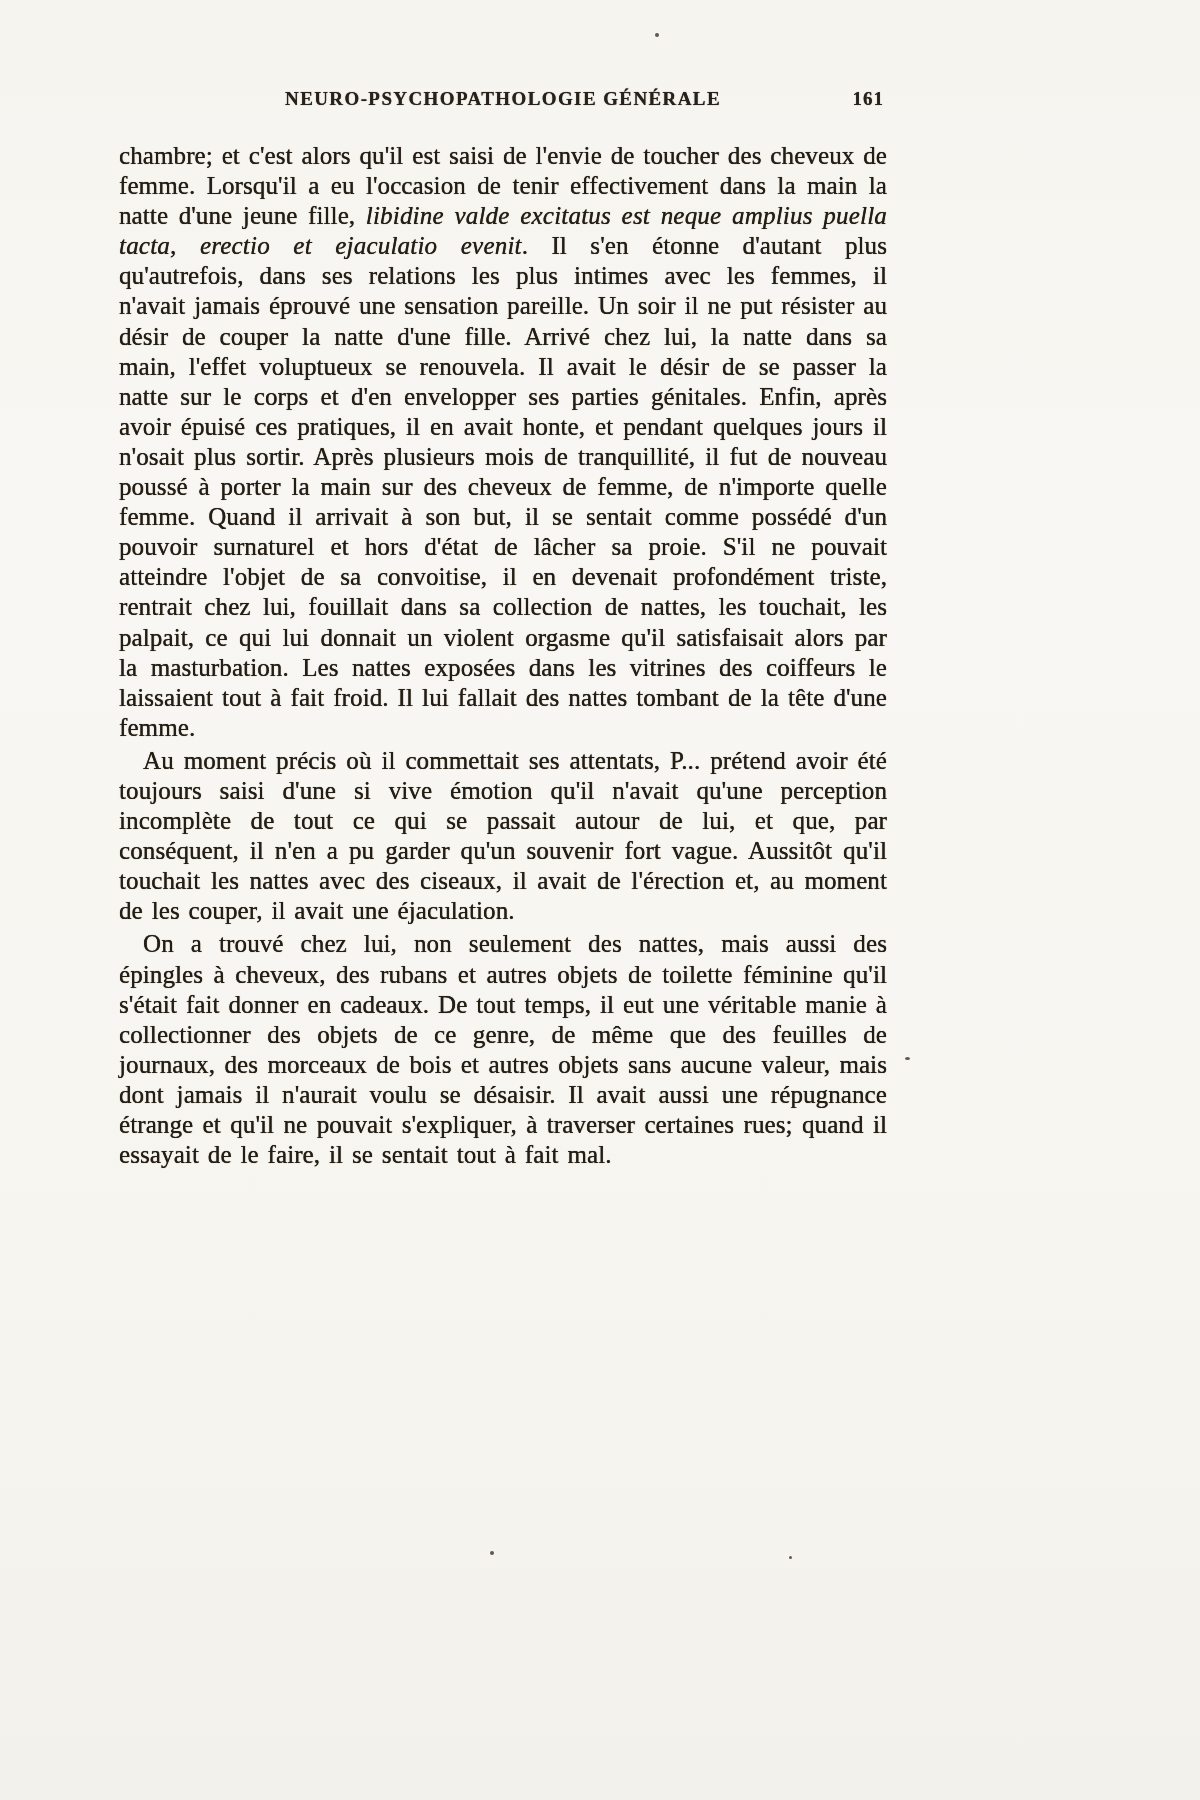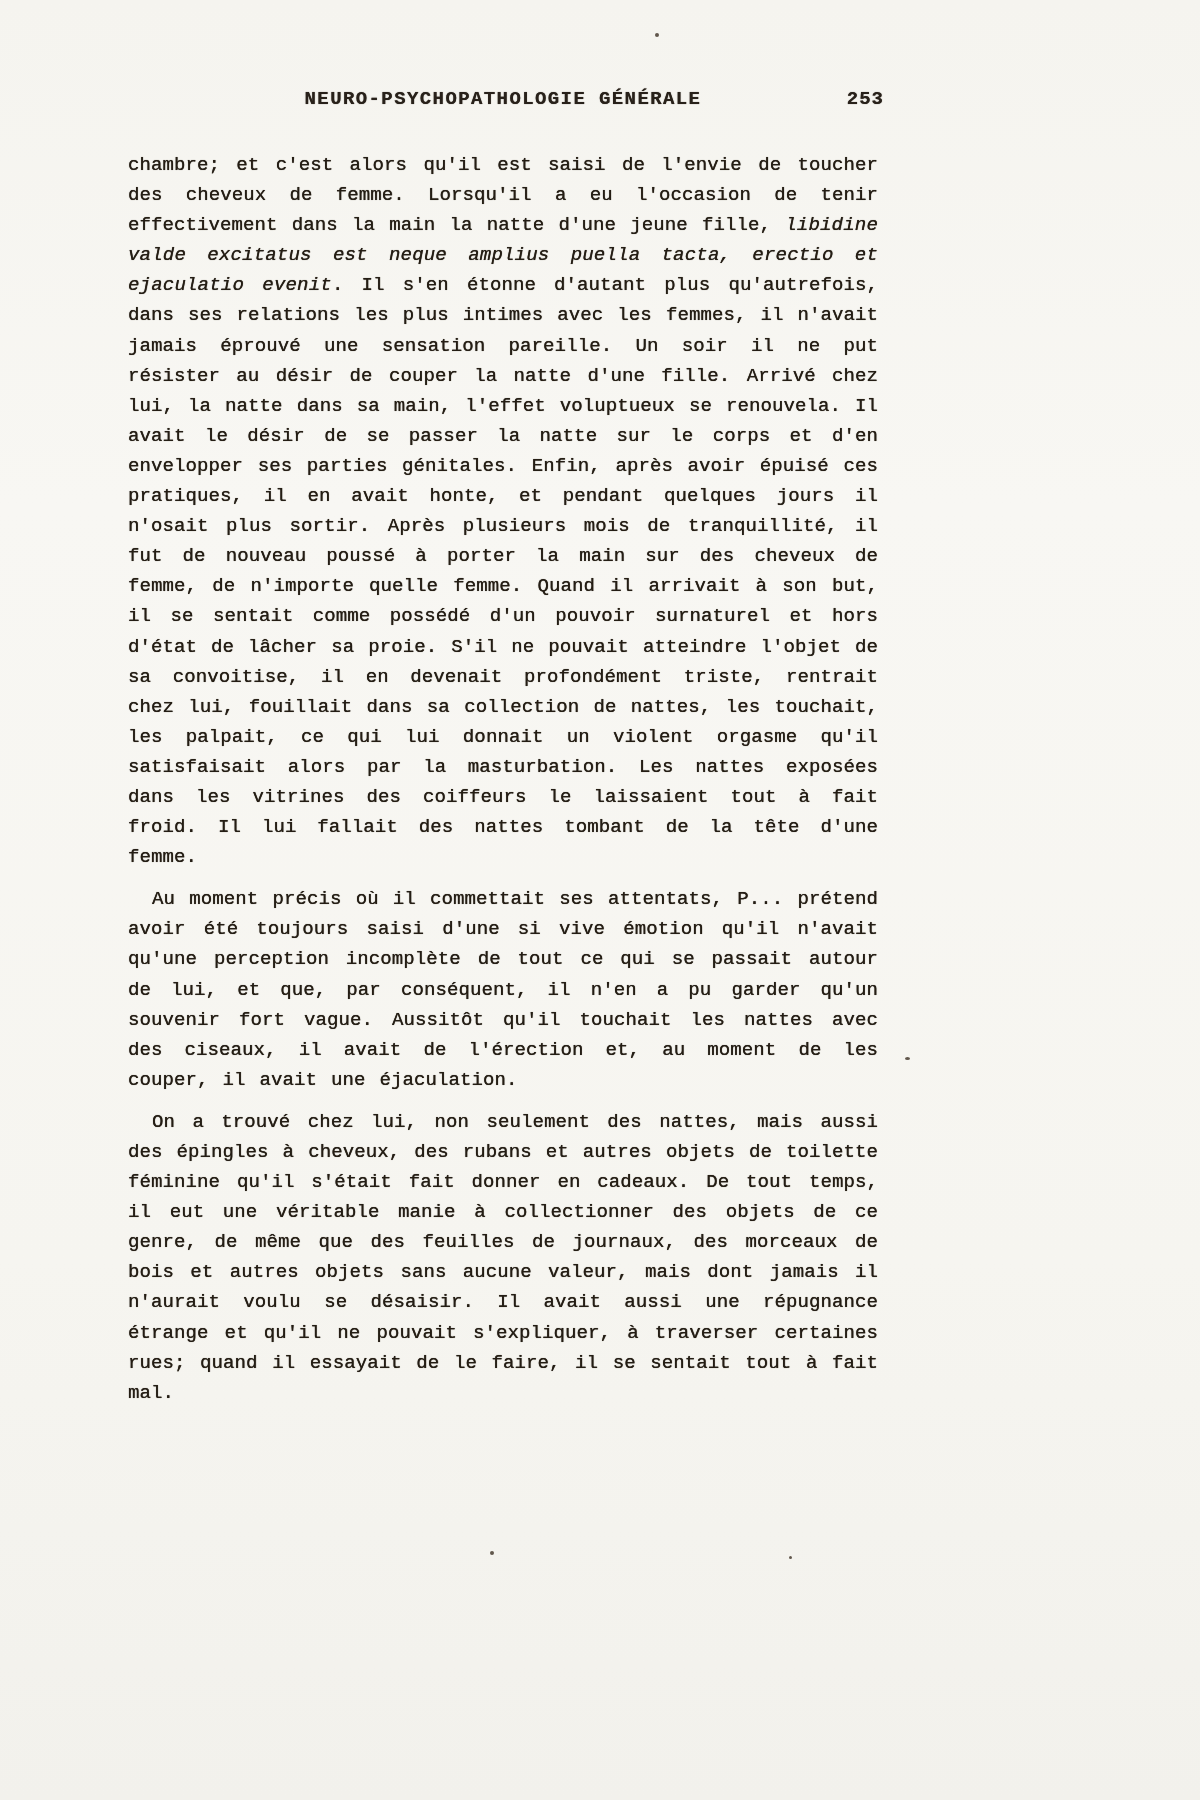--- a/index.html
+++ b/index.html
@@ -7,21 +7,21 @@
     padding: 0;
     background: #e9e8e4;
   }
   .page {
     position: relative;
     width: 1200px;
     height: 1800px;
     margin: 0 auto;
     background: linear-gradient(180deg, #f5f4ef 0%, #f8f7f3 28%, #f6f5f0 70%, #f2f1ec 100%);
     overflow: hidden;
-    font-family: Liberation Mono, monospace;
+    font-family: Liberation Serif, serif;
     color: #251e15;
   }
   .running-head {
     position: absolute;
     left: 116px;
     top: 88px;
     width: 774px;
     height: 26px;
   }
   .head-title {
@@ -43,22 +43,22 @@
     color: #28211a;
     text-shadow: 0 0 0.8px rgba(35, 27, 18, 0.85);
   }
   .text-block {
     position: absolute;
     left: 116px;
     top: 138px;
     width: 774px;
   }
   .para {
-    margin: 12px;
-    font-size: 19px;
+    margin: 3px;
+    font-size: 25px;
     line-height: 30.1px;
     text-align: justify;
     text-indent: 24px;
     word-spacing: 2.5px;
     letter-spacing: 0.1px;
     color: #241d14;
     text-shadow: 0 0 0.7px rgba(32, 25, 16, 0.9), 0.3px 0.2px 0 rgba(32, 25, 16, 0.35);
   }
   .para.no-indent {
     text-indent: 0;
@@ -75,21 +75,21 @@
     opacity: 0.85;
   }
 </style>
 </head>
 <body>
 
 <div class="page">
 
   <header class="running-head">
     <div class="head-title">NEURO-PSYCHOPATHOLOGIE GÉNÉRALE</div>
-    <div class="page-number">253</div>
+    <div class="page-number">161</div>
   </header>
 
   <main class="text-block">
 
     <p class="para no-indent"><span>chambre; et c'est alors qu'il est saisi de l'envie de toucher des cheveux de femme. Lorsqu'il a eu l'occasion de tenir effectivement dans la main la natte d'une jeune fille, </span><em class="latin">libidine valde excitatus est neque amplius puella tacta, erectio et ejaculatio evenit</em><span>. Il s'en étonne d'autant plus qu'autrefois, dans ses relations les plus intimes avec les femmes, il n'avait jamais éprouvé une sensation pareille. Un soir il ne put résister au désir de couper la natte d'une fille. Arrivé chez lui, la natte dans sa main, l'effet voluptueux se renouvela. Il avait le désir de se passer la natte sur le corps et d'en envelopper ses parties génitales. Enfin, après avoir épuisé ces pratiques, il en avait honte, et pendant quelques jours il n'osait plus sortir. Après plusieurs mois de tranquillité, il fut de nouveau poussé à porter la main sur des cheveux de femme, de n'importe quelle femme. Quand il arrivait à son but, il se sentait comme possédé d'un pouvoir surnaturel et hors d'état de lâcher sa proie. S'il ne pouvait atteindre l'objet de sa convoitise, il en devenait profondément triste, rentrait chez lui, fouillait dans sa collection de nattes, les touchait, les palpait, ce qui lui donnait un violent orgasme qu'il satisfaisait alors par la masturbation. Les nattes exposées dans les vitrines des coiffeurs le laissaient tout à fait froid. Il lui fallait des nattes tombant de la tête d'une femme.</span></p>
 
     <p class="para"><span>Au moment précis où il commettait ses attentats, P... prétend avoir été toujours saisi d'une si vive émotion qu'il n'avait qu'une perception incomplète de tout ce qui se passait autour de lui, et que, par conséquent, il n'en a pu garder qu'un souvenir fort vague. Aussitôt qu'il touchait les nattes avec des ciseaux, il avait de l'érection et, au moment de les couper, il avait une éjaculation.</span></p>
 
 
     <p class="para"><span>On a trouvé chez lui, non seulement des nattes, mais aussi des épingles à cheveux, des rubans et autres objets de toilette féminine qu'il s'était fait donner en cadeaux. De tout temps, il eut une véritable manie à collectionner des objets de ce genre, de même que des feuilles de journaux, des morceaux de bois et autres objets sans aucune valeur, mais dont jamais il n'aurait voulu se désaisir. Il avait aussi une répugnance étrange et qu'il ne pouvait s'expliquer, à traverser certaines rues; quand il essayait de le faire, il se sentait tout à fait mal.</span></p>

